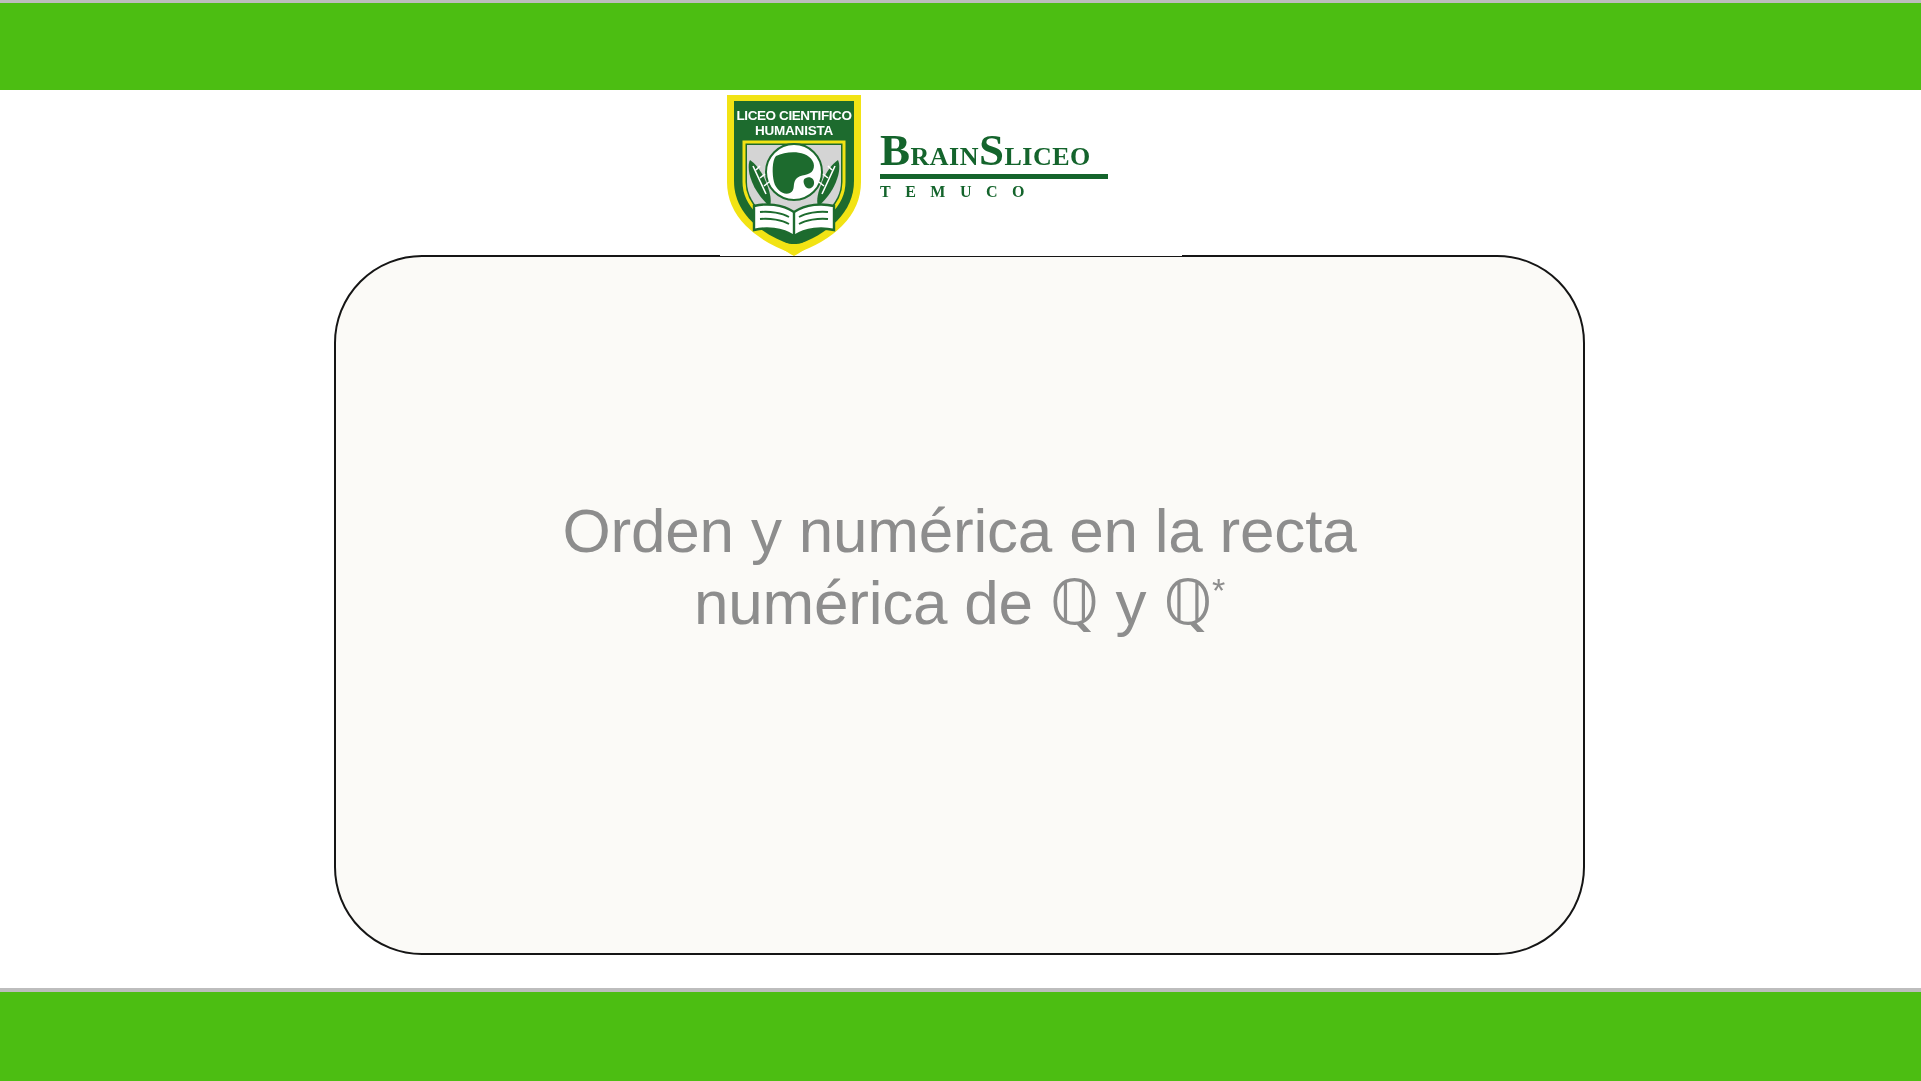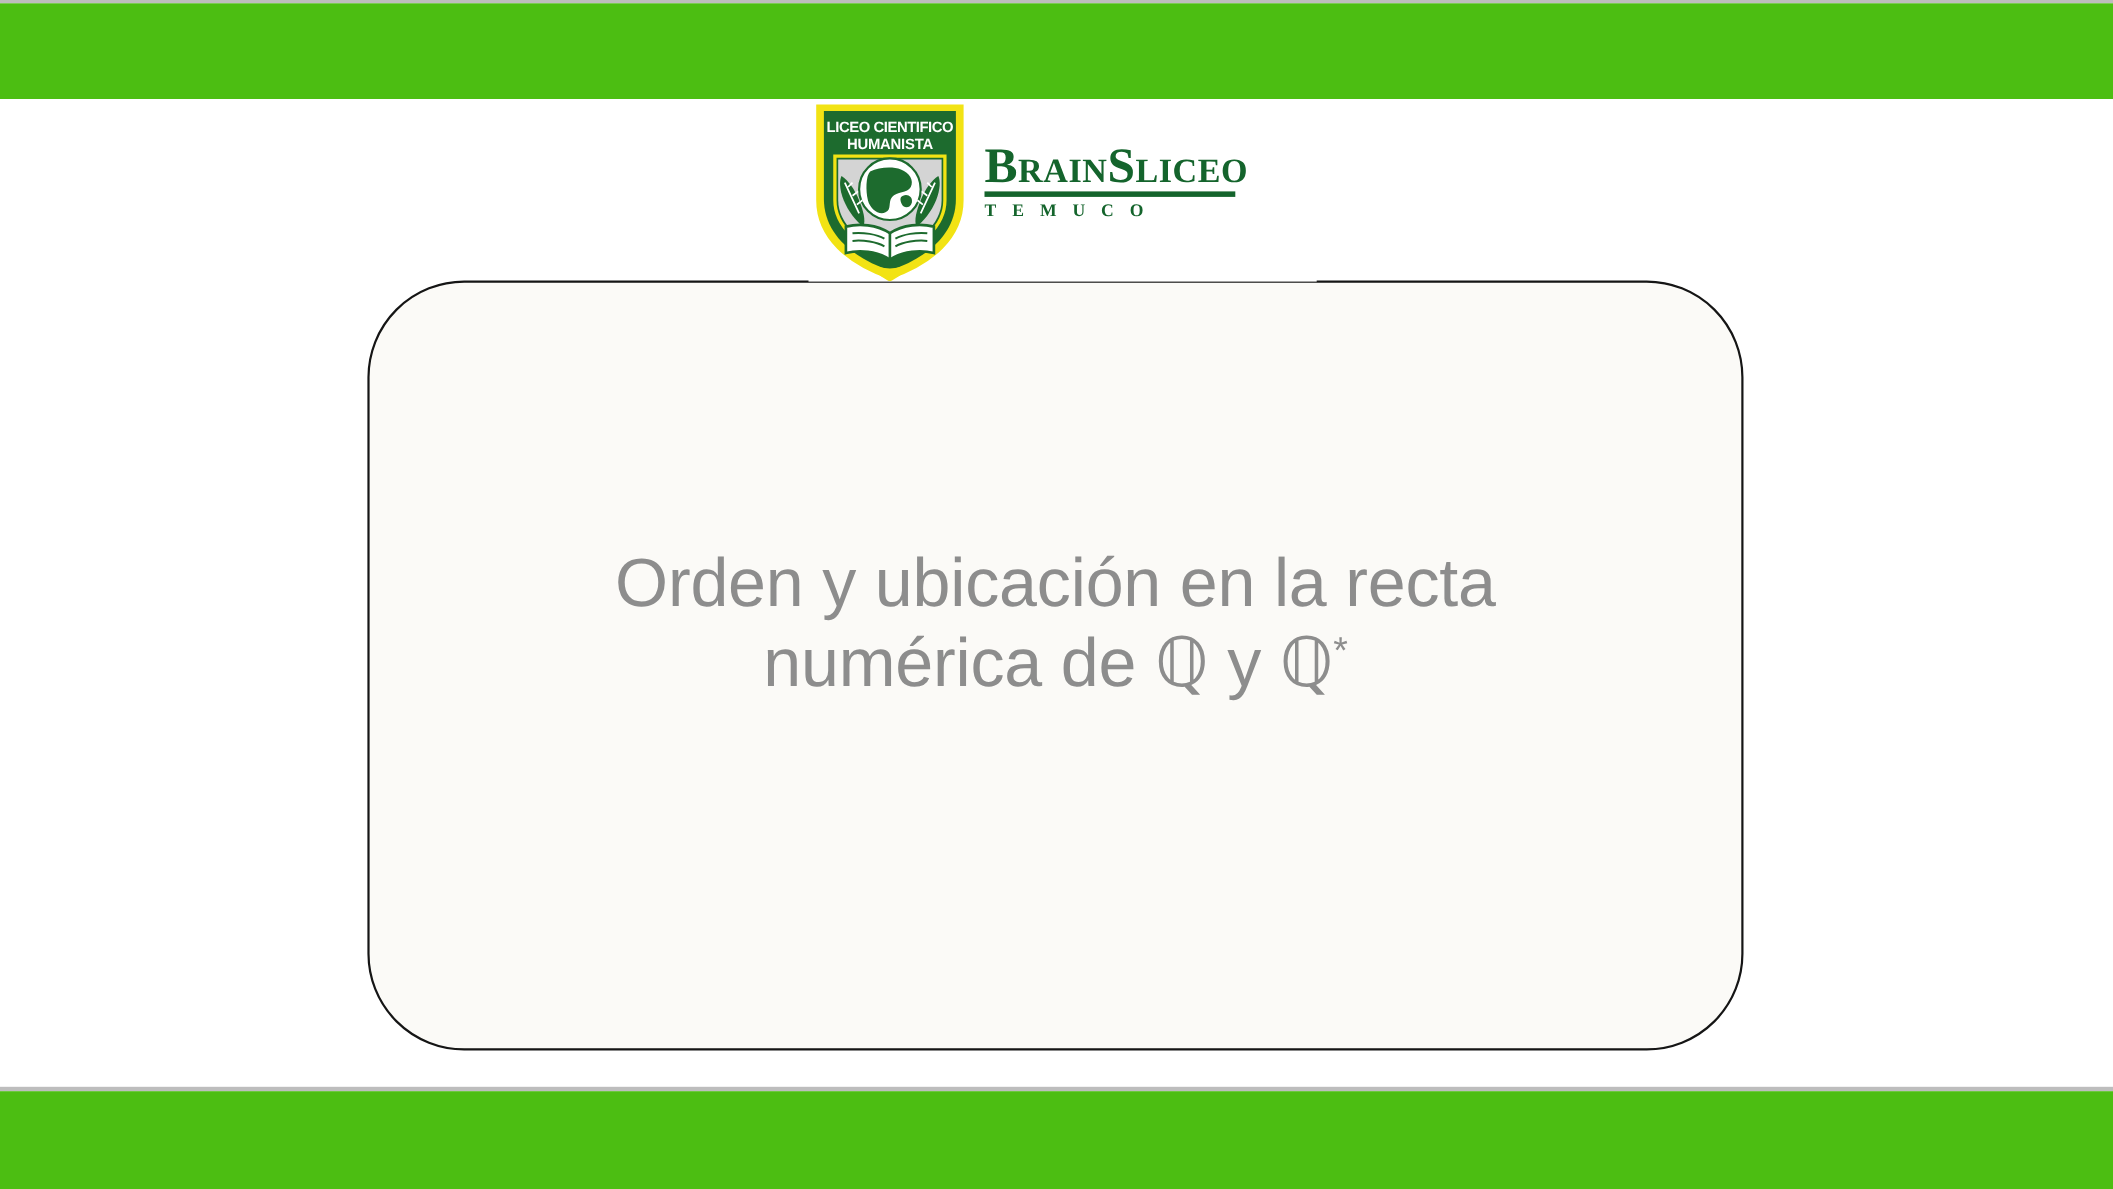--- a/index.html
+++ b/index.html
@@ -82,21 +82,21 @@
   }
   .card-title sup {
     font-size: 0.55em;
     vertical-align: super;
     line-height: 0;
   }
 
   
   .logo-lockup {
     position: absolute;
-    left: 735px;
+    left: 720px;
     top: 90px;
     width: 462px;
     height: 166px;
     background: #ffffff;
     display: flex;
     align-items: flex-start;
     z-index: 5;
   }
   .logo-shield {
     width: 148px;
@@ -112,21 +112,21 @@
   .word-main {
     color: #14642c;
     font-family: "Liberation Serif", serif;
     font-weight: 700;
     font-size: 45px;
     line-height: 0.98;
     letter-spacing: 0.5px;
     white-space: nowrap;
   }
   .word-main .cap { font-size: 45px; }
-  .word-main .sml { font-size: 31px; }
+  .word-main .sml { font-size: 26px; }
   .word-rule {
     height: 5px;
     background: #14642c;
     width: 228px;
     margin-top: 2px;
   }
   .word-sub {
     color: #14642c;
     font-family: "Liberation Serif", serif;
     font-weight: 700;
@@ -139,21 +139,21 @@
 </head>
 <body>
 
 <div class="slide">
 
   <div class="top-hairline"></div>
   <div class="band-top"></div>
 
   <div class="card">
     <div class="card-title">
-      <span>Orden y ubicación en la recta</span><br>
+      <span>Orden y numérica en la recta</span><br>
       <span>numérica de </span><span class="bb">ℚ</span><span> y </span><span class="bb">ℚ</span><sup>*</sup>
     </div>
   </div>
 
   <div class="logo-lockup">
 
     <div class="logo-shield">
       <svg viewBox="0 0 148 166" width="148" height="166" xmlns="http://www.w3.org/2000/svg">
 
         <path d="M8 6 H140 V92 C140 126 112 150 74 163 C36 150 8 126 8 92 Z" fill="#f2e314" stroke="#f2e314" stroke-width="2"></path>

